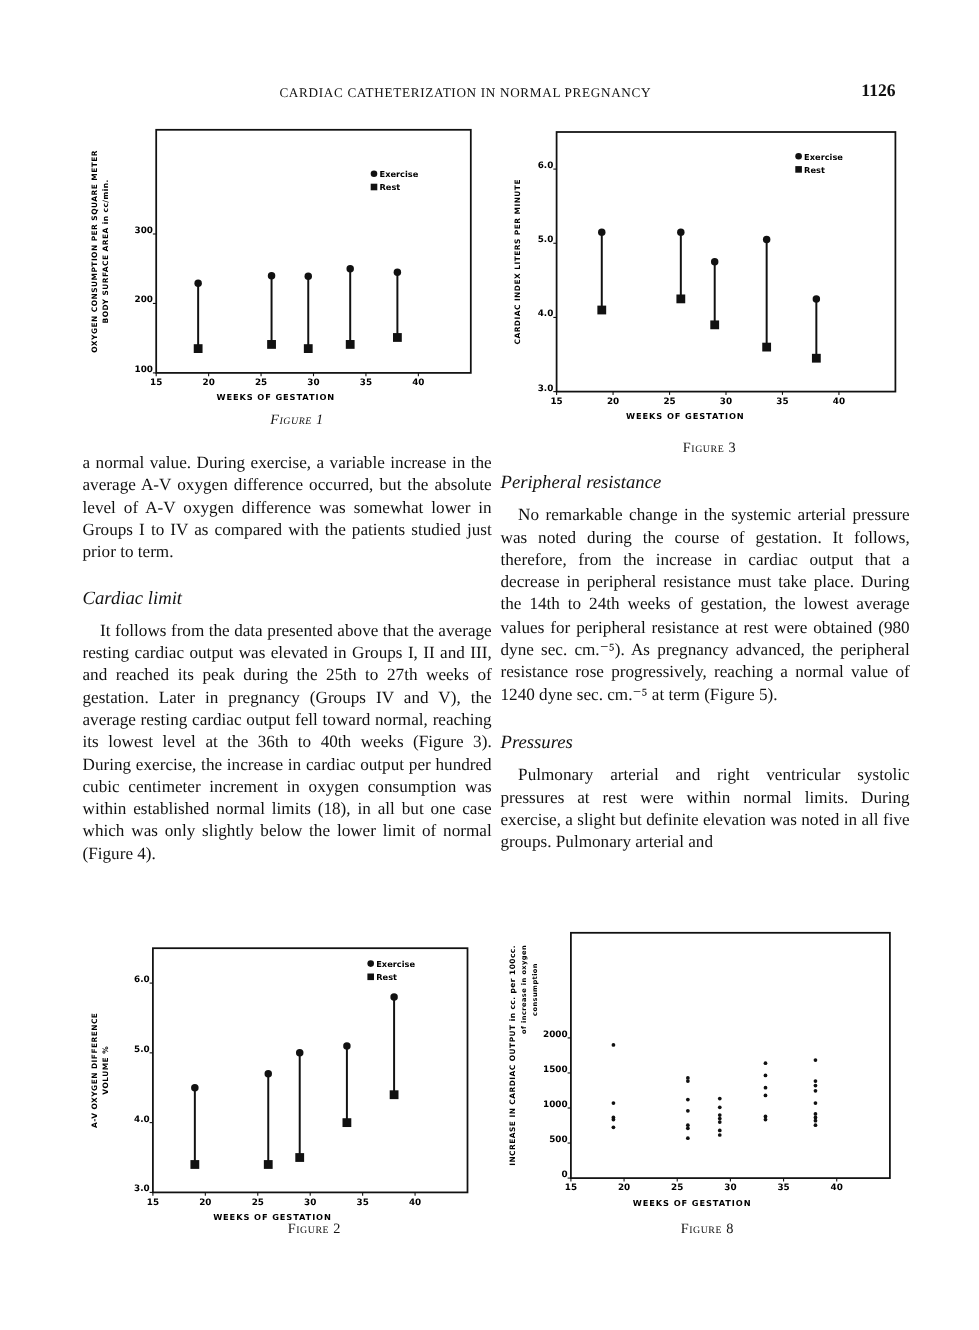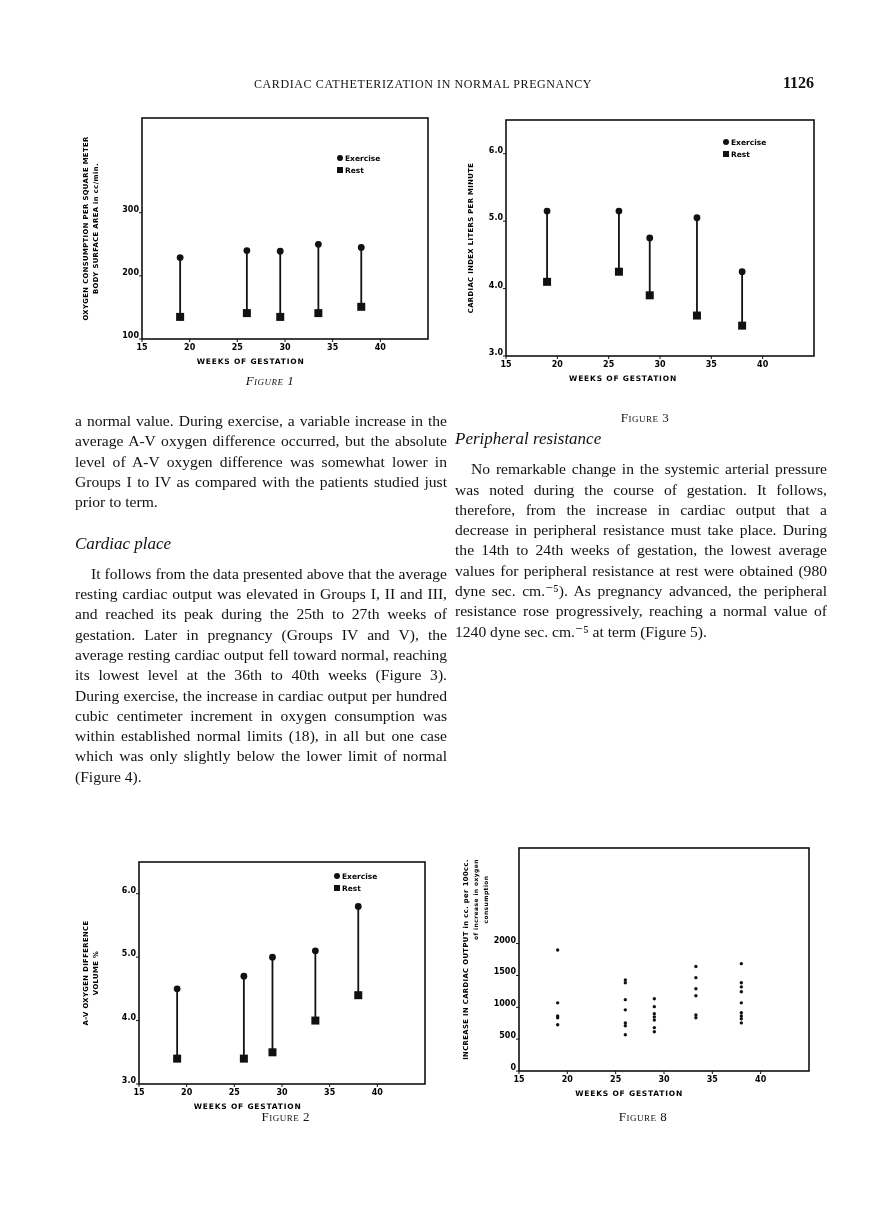--- a/index.html
+++ b/index.html
@@ -106,21 +106,21 @@
       <circle cx="194.73333333333335" cy="126" r="3.4" fill="#111"></circle>
       <rect x="190.73333333333335" y="179.31428571428572" width="8" height="8" fill="#111"></rect>
       <line x1="241.96" y1="105.7714285714286" x2="241.96" y2="203.54285714285714" stroke="#111" stroke-width="1.8"></line>
       <circle cx="241.96" cy="105.7714285714286" r="3.4" fill="#111"></circle>
       <rect x="237.96" y="199.54285714285714" width="8" height="8" fill="#111"></rect>
       <line x1="287.1333333333333" y1="159.71428571428572" x2="287.1333333333333" y2="213.65714285714284" stroke="#111" stroke-width="1.8"></line>
       <circle cx="287.1333333333333" cy="159.71428571428572" r="3.4" fill="#111"></circle>
       <rect x="283.1333333333333" y="209.65714285714284" width="8" height="8" fill="#111"></rect>
     </svg>
 </div>
-<div class="fig-caption" style="left:585px;top:410px;">Figure 3</div>
+<div class="fig-caption" style="left:585px;top:399px;">Figure 3</div>
 
 <div class="figure" style="left:70px;top:848px;">
   <svg width="370" height="260">
       <rect x="69" y="14" width="286" height="222" fill="none" stroke="#111" stroke-width="1.6"></rect>
       <line x1="69" y1="236" x2="69" y2="239" stroke="#111" stroke-width="1"></line>
       <text x="69" y="247" font-size="8" font-weight="bold" text-anchor="middle" font-family="&quot;DejaVu Sans&quot;, &quot;Liberation Sans&quot;, sans-serif">15</text>
       <line x1="116.66666666666666" y1="236" x2="116.66666666666666" y2="239" stroke="#111" stroke-width="1"></line>
       <text x="116.66666666666666" y="247" font-size="8" font-weight="bold" text-anchor="middle" font-family="&quot;DejaVu Sans&quot;, &quot;Liberation Sans&quot;, sans-serif">20</text>
       <line x1="164.33333333333331" y1="236" x2="164.33333333333331" y2="239" stroke="#111" stroke-width="1"></line>
       <text x="164.33333333333331" y="247" font-size="8" font-weight="bold" text-anchor="middle" font-family="&quot;DejaVu Sans&quot;, &quot;Liberation Sans&quot;, sans-serif">25</text>
@@ -226,20 +226,22 @@
       <circle cx="291.33333333333337" cy="172.70142857142855" r="1.7" fill="#111"></circle>
       <circle cx="291.33333333333337" cy="175.88714285714286" r="1.7" fill="#111"></circle>
       <circle cx="291.33333333333337" cy="178.75428571428571" r="1.7" fill="#111"></circle>
       <circle cx="291.33333333333337" cy="182.8957142857143" r="1.7" fill="#111"></circle>
     </svg>
 </div>
 <div class="fig-caption" style="left:583px;top:1109px;">Figure 8</div>
 
 <div class="col" style="left:75px;top:411px;">
   <p>a normal value. During exercise, a variable increase in the average A-V oxygen difference occurred, but the absolute level of A-V oxygen difference was somewhat lower in Groups I to IV as compared with the patients studied just prior to term.</p>
-  <h3 style="margin-top:22px;margin-bottom:9px;">Cardiac place</h3>
+  <h3 style="margin-top:22px;margin-bottom:9px;">Cardiac limit</h3>
   <p class="indent">It follows from the data presented above that the average resting cardiac output was elevated in Groups I, II and III, and reached its peak during the 25th to 27th weeks of gestation. Later in pregnancy (Groups IV and V), the average resting cardiac output fell toward normal, reaching its lowest level at the 36th to 40th weeks (Figure 3). During exercise, the increase in cardiac output per hundred cubic centimeter increment in oxygen consumption was within established normal limits (18), in all but one case which was only slightly below the lower limit of normal (Figure 4).</p>
 </div>
 
 <div class="col" style="left:455px;top:429px;">
   <h3 style="margin-bottom:10px;">Peripheral resistance</h3>
   <p class="indent">No remarkable change in the systemic arterial pressure was noted during the course of gestation. It follows, therefore, from the increase in cardiac output that a decrease in peripheral resistance must take place. During the 14th to 24th weeks of gestation, the lowest average values for peripheral resistance at rest were obtained (980 dyne sec. cm.⁻⁵). As pregnancy advanced, the peripheral resistance rose progressively, reaching a normal value of 1240 dyne sec. cm.⁻⁵ at term (Figure 5).</p>
+  <h3 style="margin-top:23px;margin-bottom:10px;">Pressures</h3>
+  <p class="indent">Pulmonary arterial and right ventricular systolic pressures at rest were within normal limits. During exercise, a slight but definite elevation was noted in all five groups. Pulmonary arterial and</p>
 </div>
 
 </body></html>

